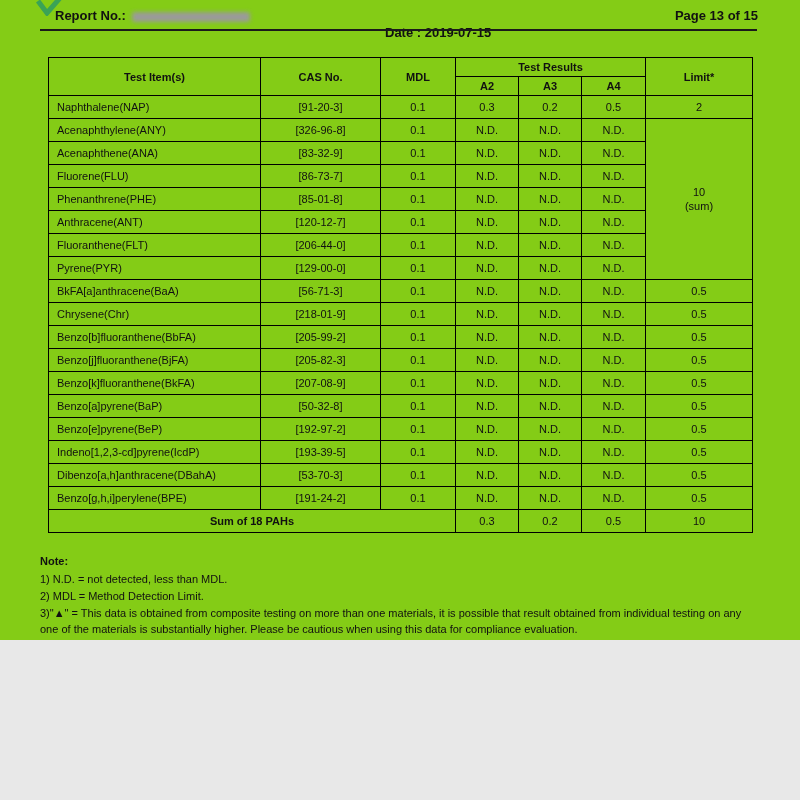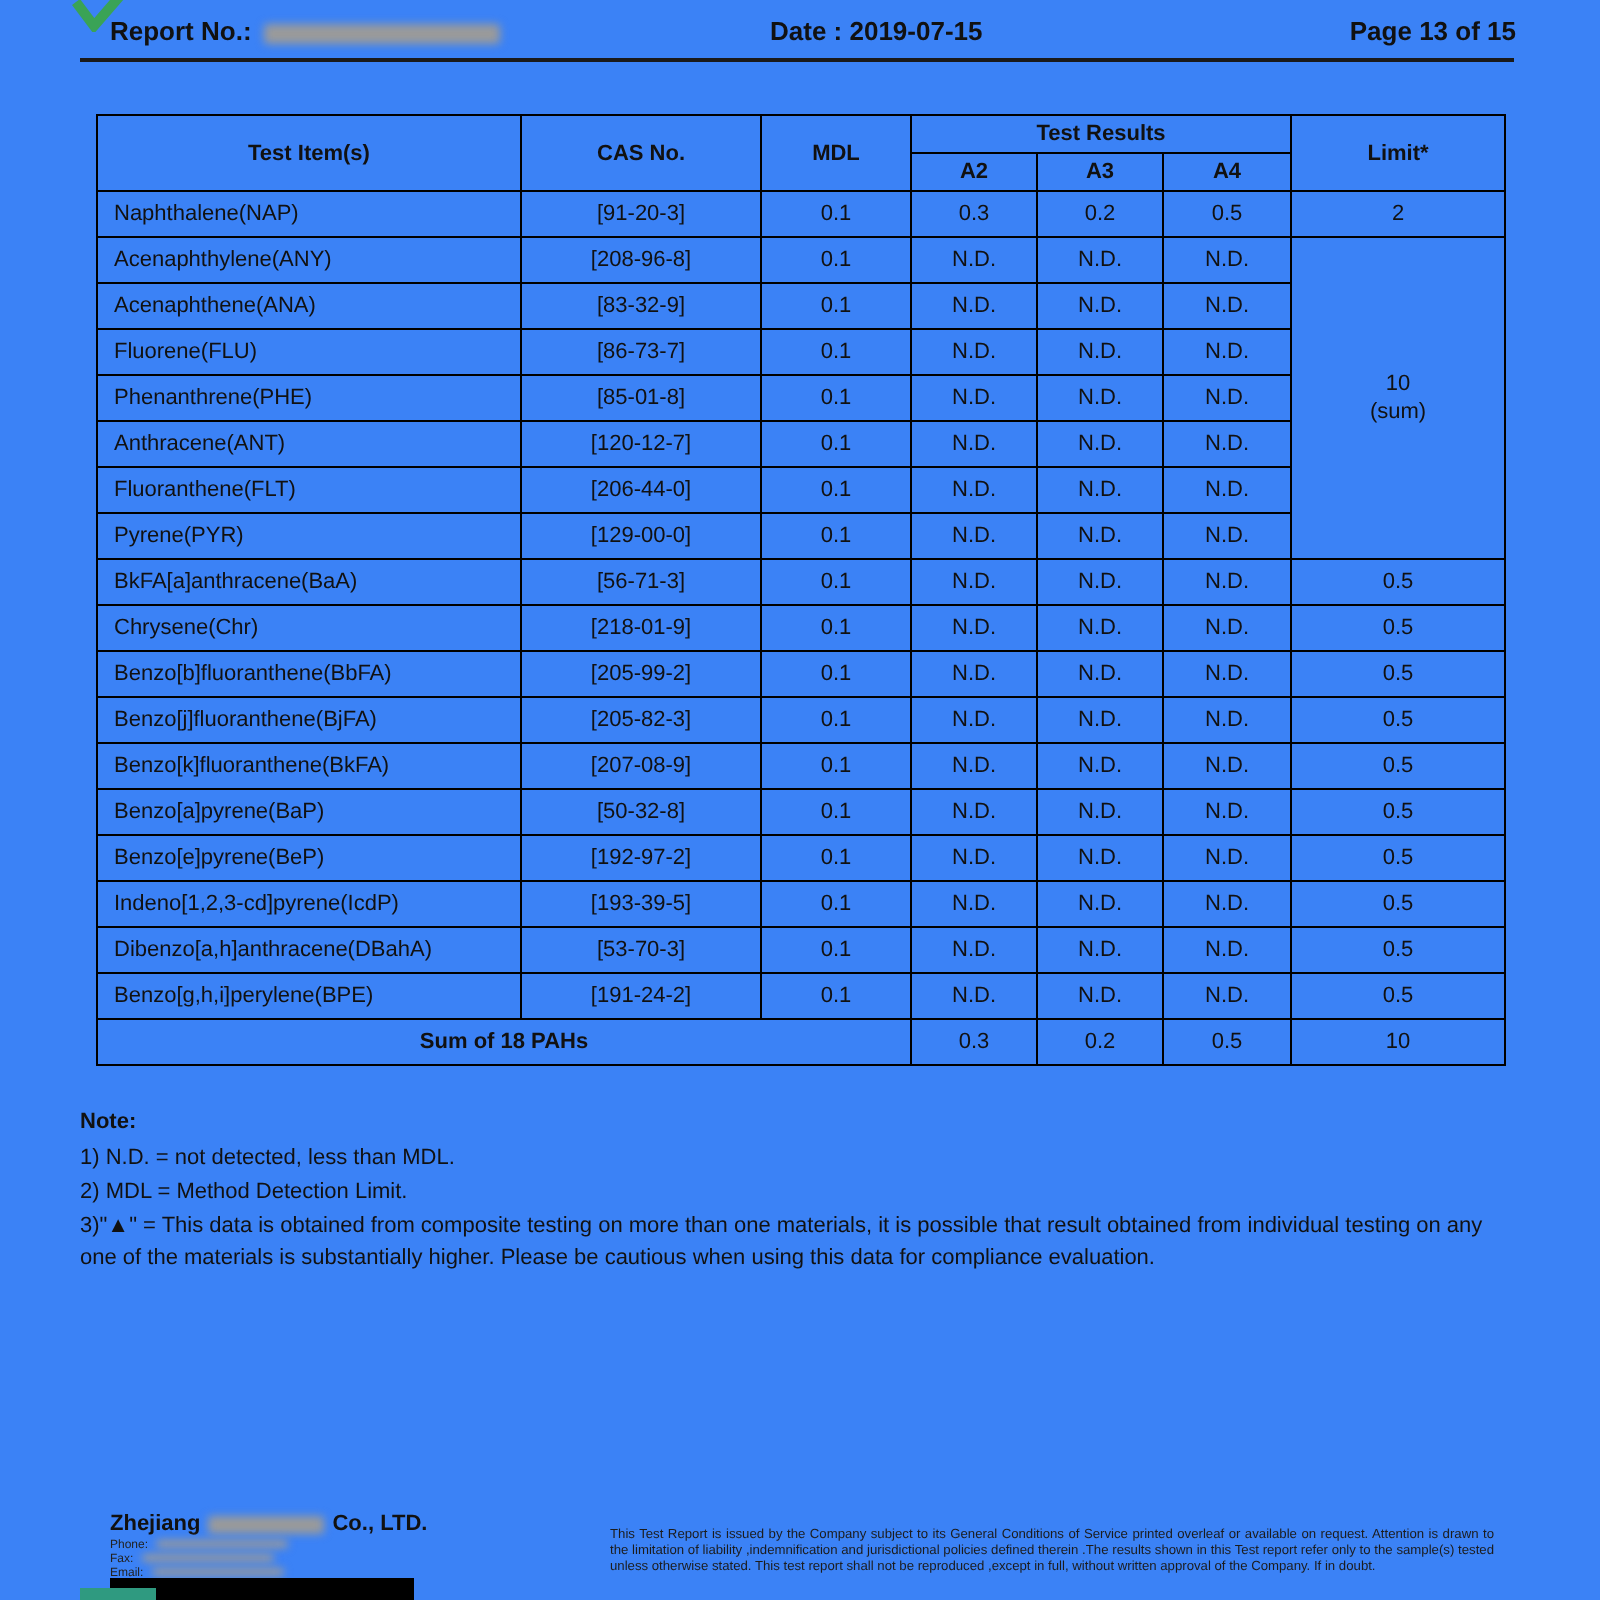--- a/index.html
+++ b/index.html
@@ -1,36 +1,36 @@
 <!DOCTYPE html>
 <html><head>
 <meta charset="utf-8">
 <style>
   * { margin: 0; padding: 0; box-sizing: border-box; }
   html, body { background: #e8e8e8; }
   .page {
     position: relative;
     width: 800px;
-    height: 800px;
-    background: #3b82f6;
+    height: 640px;
+    background: #84cc16;
     font-family: "Liberation Sans", sans-serif;
     color: #111;
     overflow: hidden;
     margin: 0 auto;
   }
   
   .doc-header {
     position: absolute;
     top: 6px; left: 40px; right: 40px;
     height: 22px;
     font-size: 13px;
     font-weight: bold;
   }
   .report-no { position: absolute; left: 15px; top: 2px; white-space: nowrap; }
-  .date-label { position: absolute; left: 345px; top: 2px; white-space: nowrap; text-align: right; }
+  .date-label { position: absolute; left: 345px; top: 19px; white-space: nowrap; text-align: right; }
   .page-label { position: absolute; right: 2px; top: 2px; white-space: nowrap; }
   .header-rule {
     position: absolute;
     top: 29px; left: 40px; right: 43px;
     border-top: 2px solid #1a1a1a;
   }
   .blur {
     display: inline-block;
     background: #9a9a9a;
     filter: blur(2px);
@@ -163,21 +163,21 @@
           <td class="item-cell">Naphthalene(NAP)</td>
           <td>[91-20-3]</td>
           <td>0.1</td>
           <td>0.3</td>
           <td>0.2</td>
           <td>0.5</td>
           <td class="limit-cell">2</td>
         </tr>
         <tr>
           <td class="item-cell">Acenaphthylene(ANY)</td>
-          <td>[208-96-8]</td>
+          <td>[326-96-8]</td>
           <td>0.1</td>
           <td>N.D.</td>
           <td>N.D.</td>
           <td>N.D.</td>
           <td class="limit-cell" rowspan="7">10
 (sum)</td>
         </tr>
         <tr>
           <td class="item-cell">Acenaphthene(ANA)</td>
           <td>[83-32-9]</td>

